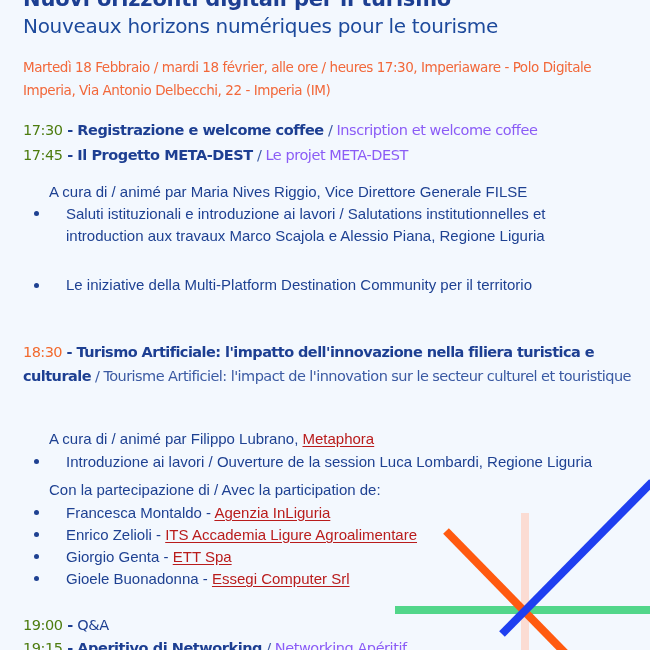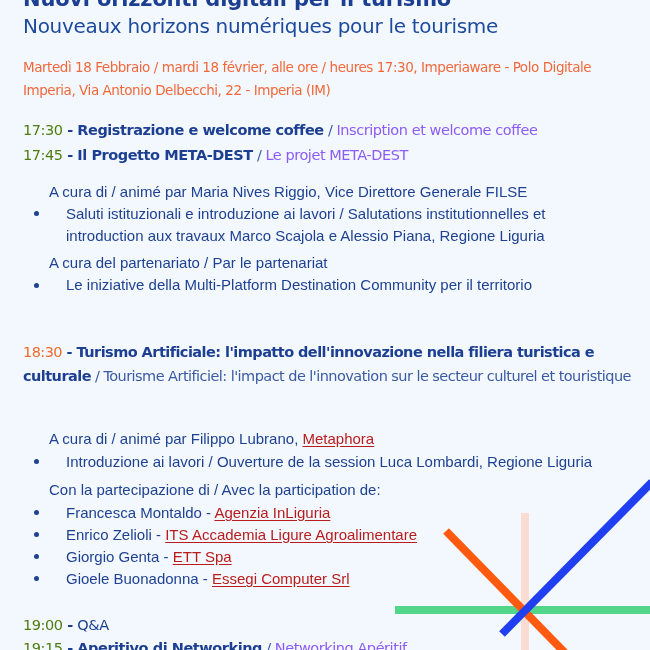--- a/index.html
+++ b/index.html
@@ -141,21 +141,20 @@
   <div class="sched" style="top:147px;">
     <span class="time">17:45</span><span class="dash"> - </span><span class="it">Il Progetto META-DEST</span><span class="sep"> / </span><span class="fr">Le projet META-DEST</span>
   </div>
 
   <div class="block" style="left:49px; top:182px;">A cura di  / animé par  Maria Nives Riggio, Vice Direttore Generale FILSE</div>
 
   <span class="bullet-dot" style="top:211px;"></span>
   <div class="bullet-item" style="top:203px;">Saluti istituzionali e introduzione ai lavori  / Salutations institutionnelles et</div>
   <div class="bullet-item" style="top:225px;">introduction aux travaux  Marco Scajola e Alessio Piana, Regione Liguria</div>
 
-  <div class="block" style="left:49px; top:253px;">A cura del partenariato / Par le partenariat</div>
 
   <span class="bullet-dot" style="top:283px;"></span>
   <div class="bullet-item" style="top:274px;">Le iniziative della Multi-Platform Destination Community per il territorio</div>
 
   <div class="section18">
     <span class="time">18:30</span><span class="it"> - </span><span class="it">Turismo Artificiale: l'impatto dell'innovazione nella filiera turistica e culturale</span><span class="fr"> / </span><span class="fr">Tourisme Artificiel: l'impact  de l'innovation sur le secteur culturel et touristique</span>
   </div>
 
   <div class="block" style="left:49px; top:429px;">
     <span>A cura di / animé par Filippo Lubrano, </span><span class="link">Metaphora</span>

